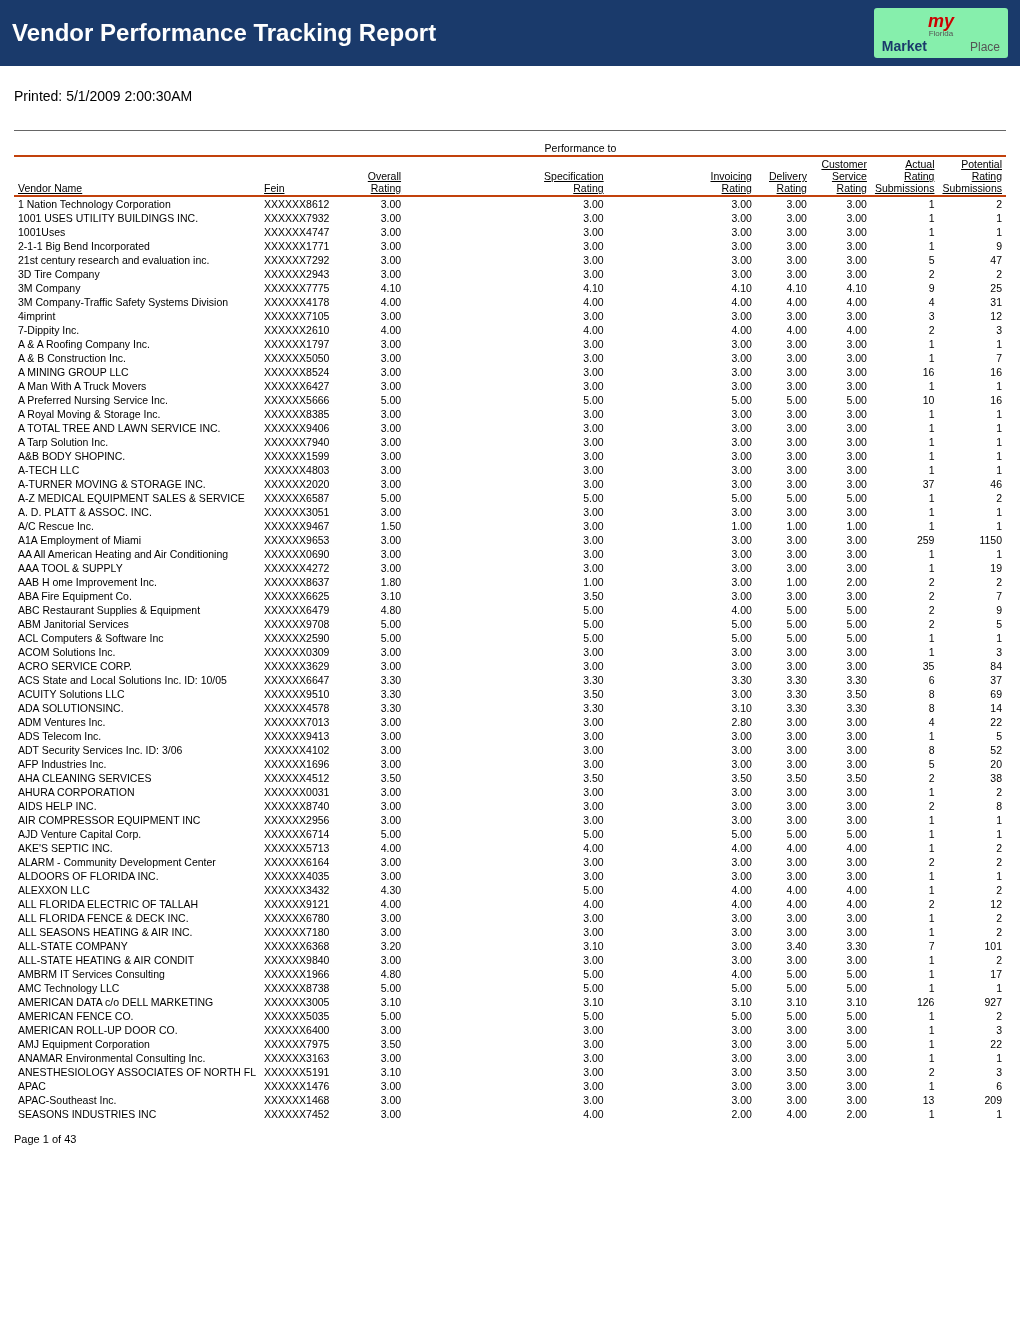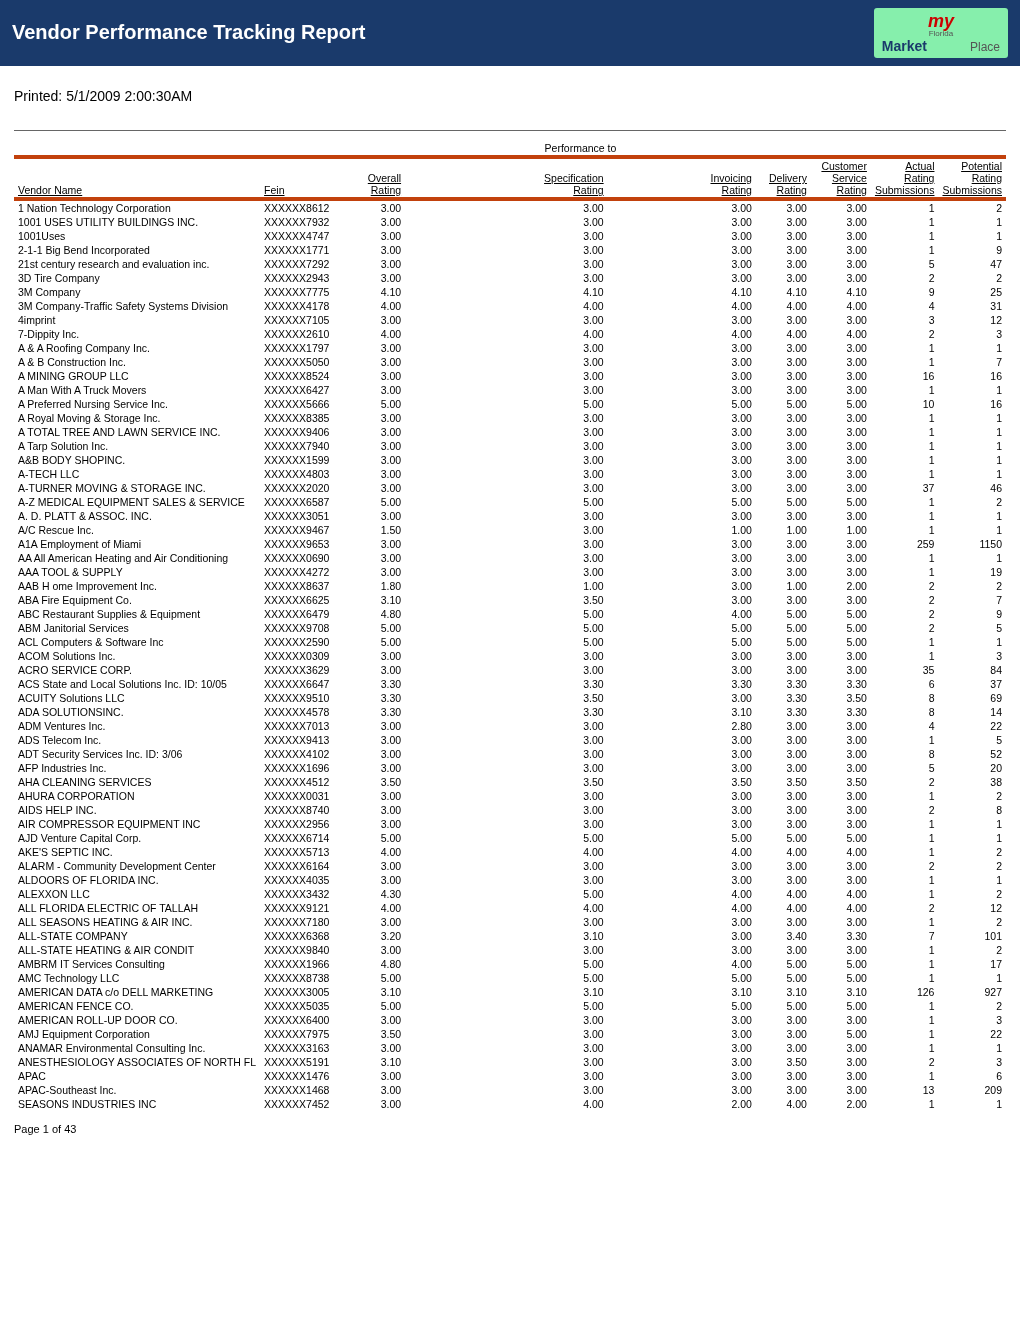--- a/index.html
+++ b/index.html
@@ -13,21 +13,21 @@
     }
     .header-bar {
       background: #1a3a6b;
       display: flex;
       align-items: center;
       justify-content: space-between;
       padding: 8px 12px;
     }
     .header-title {
       color: #fff;
-      font-size: 20px;
+      font-size: 24px;
       font-weight: bold;
     }
     .logo-area {
       background: #86efac;
       padding: 4px 8px;
       border-radius: 3px;
       display: flex;
       align-items: center;
     }
     .print-info {
@@ -45,21 +45,21 @@
     table {
       width: 100%;
       border-collapse: collapse;
       font-size: 10.5px;
     }
     thead tr th {
       text-align: right;
       font-weight: normal;
       padding: 1px 4px;
       vertical-align: bottom;
-      border-bottom: 4px solid #c2410c;
+      border-bottom: 2px solid #c2410c;
       white-space: nowrap;
     }
     thead tr th.left-align {
       text-align: left;
     }
     tbody tr td {
       padding: 1px 4px;
       text-align: right;
       white-space: nowrap;
     }
@@ -682,20 +682,31 @@
           <td class="left-align">XXXXXX9121</td>
           <td>4.00</td>
           <td>4.00</td>
           <td>4.00</td>
           <td>4.00</td>
           <td>4.00</td>
           <td>2</td>
           <td>12</td>
         </tr>
         <tr>
+          <td class="left-align">ALL FLORIDA FENCE &amp; DECK INC.</td>
+          <td class="left-align">XXXXXX6780</td>
+          <td>3.00</td>
+          <td>3.00</td>
+          <td>3.00</td>
+          <td>3.00</td>
+          <td>3.00</td>
+          <td>1</td>
+          <td>2</td>
+        </tr>
+        <tr>
           <td class="left-align">ALL SEASONS HEATING &amp; AIR INC.</td>
           <td class="left-align">XXXXXX7180</td>
           <td>3.00</td>
           <td>3.00</td>
           <td>3.00</td>
           <td>3.00</td>
           <td>3.00</td>
           <td>1</td>
           <td>2</td>
         </tr>

